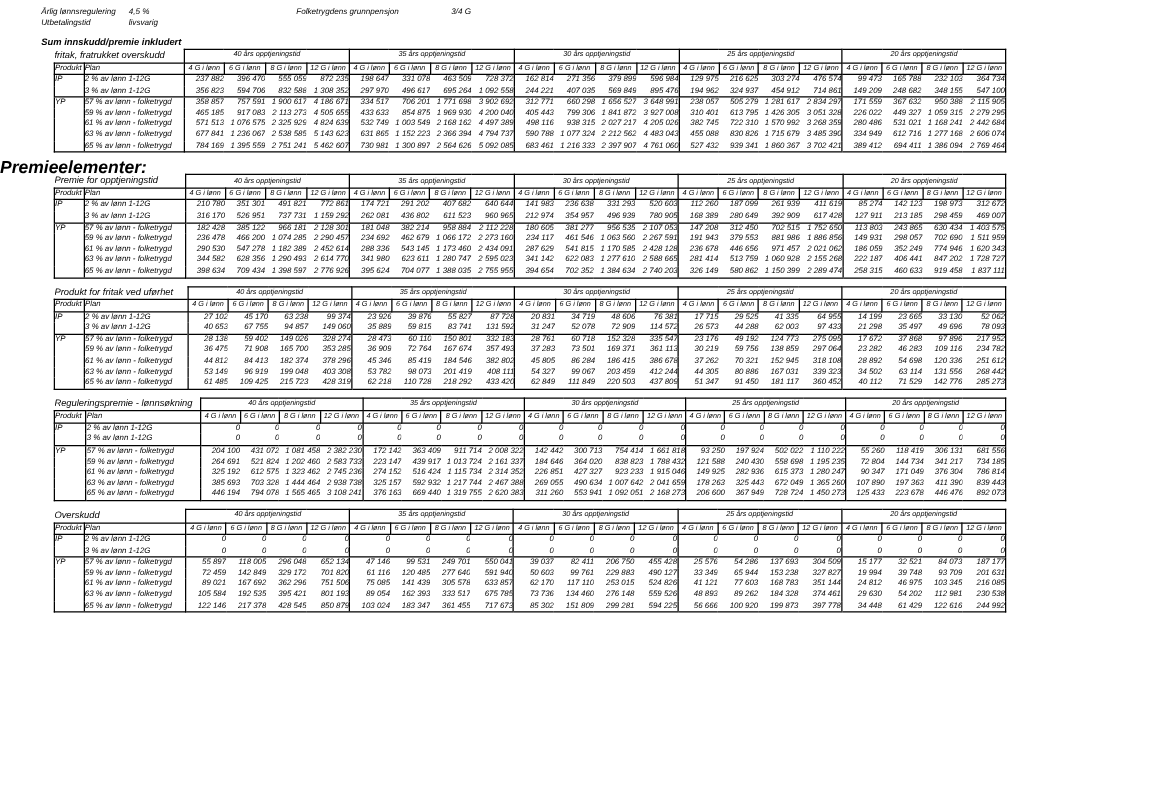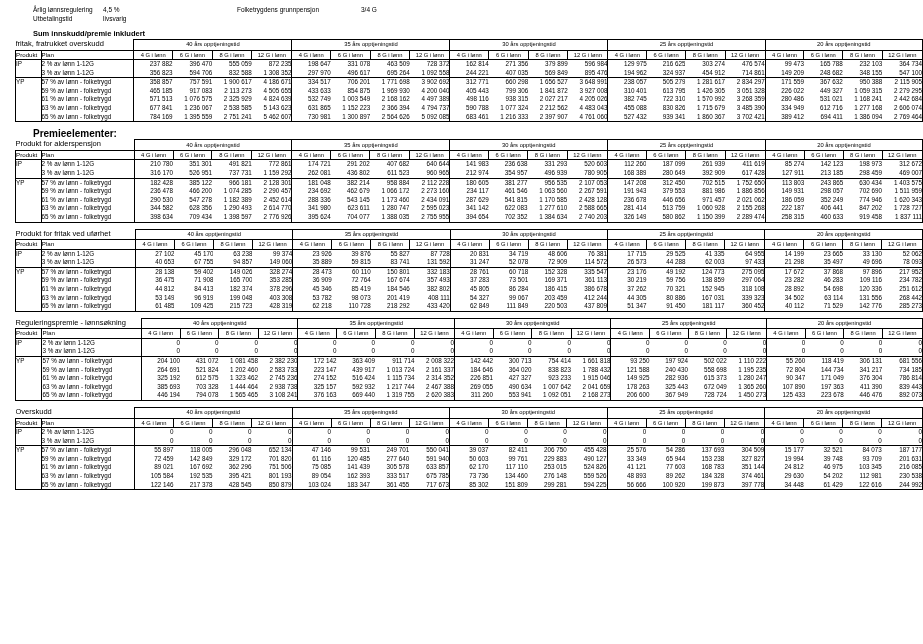--- a/index.html
+++ b/index.html
@@ -9,23 +9,24 @@
   }
   body {
     width: 923px;
     height: 644px;
     font-family: "Liberation Sans", sans-serif;
     color: #000000;
     overflow: hidden;
   }
   .page {
     position: relative;
-    width: 923px;
+    width: 805px;
     height: 644px;
     padding: 0;
+    font-style: italic;
   }
 
   
   .params {
     padding: 5px 0 0 33px;
     font-size: 6.5px;
     line-height: 9px;
   }
   .param-row {
     display: flex;
@@ -39,31 +40,30 @@
   
   .section { margin-top: 6px; }
   .sec-head {
     padding-left: 33px;
     font-size: 7.5px;
     font-weight: bold;
     line-height: 10px;
     white-space: nowrap;
   }
   .sec-title-standalone {
-    padding-left: 33px;
-    font-size: 10px;
+    font-size: 14px;
     font-weight: bold;
     line-height: 11px;
   }
 
   
   table.grid {
     border-collapse: collapse;
     table-layout: fixed;
-    margin-left: 15px;
+    margin-left: 43px;
     font-size: 6.3px;
   }
   table.grid td, table.grid th {
     padding: 0;
     margin: 0;
     font-weight: normal;
     line-height: 8.6px;
     height: 8.6px;
     overflow: hidden;
     white-space: nowrap;
@@ -401,21 +401,21 @@
             <col class="c-num">
             <col class="c-num">
             <col class="c-num">
             <col class="c-num">
             <col class="c-num">
             <col class="c-num">
             <col class="c-num">
           </colgroup>
           <thead>
             <tr>
-              <td colspan="2" class="sec-head spacer-head" style="padding-left: 0px; height: 10px;">Produkt for alderspensjon</td>
+              <td colspan="2" class="sec-head spacer-head" style="padding-left: 0px; height: 10px;">Premie for opptjeningstid</td>
               <td colspan="4" class="grp-head">40 års opptjeningstid</td>
               <td colspan="4" class="grp-head">35 års opptjeningstid</td>
               <td colspan="4" class="grp-head">30 års opptjeningstid</td>
               <td colspan="4" class="grp-head">25 års opptjeningstid</td>
               <td colspan="4" class="grp-head">20 års opptjeningstid</td>
             </tr>
             <tr>
               <td class="colhead-left">Produkt</td>
               <td class="colhead-left">Plan</td>
               <td class="colhead">4 G i lønn</td>

